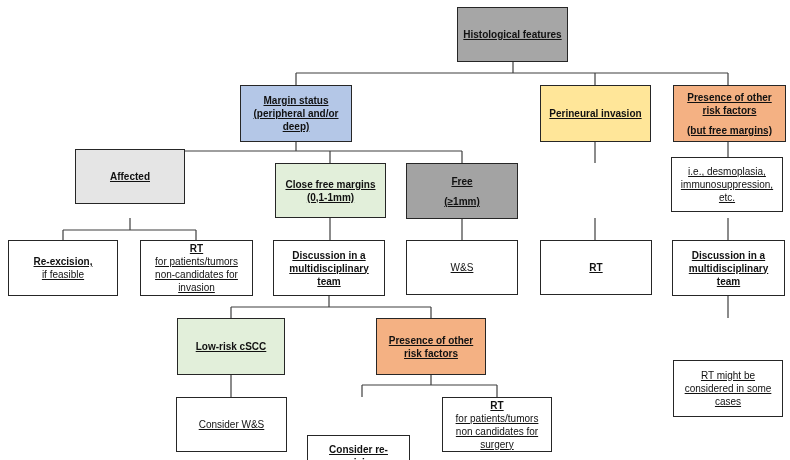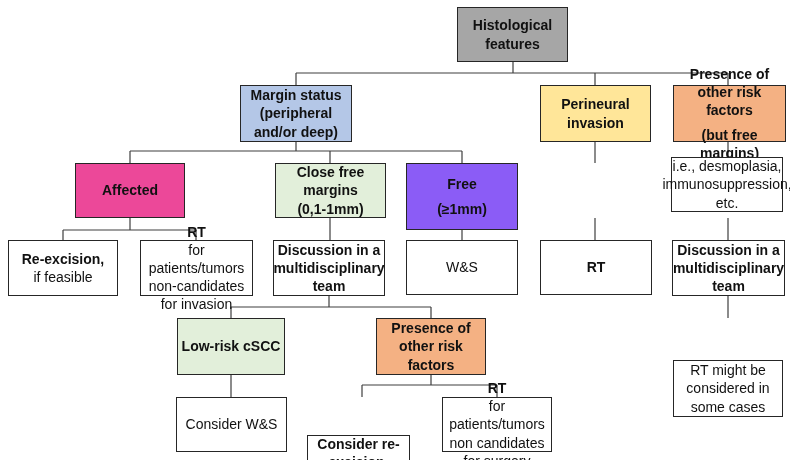--- a/index.html
+++ b/index.html
@@ -7,21 +7,21 @@
   .canvas {
     position:relative; width:790px; height:460px; background:#ffffff;
     font-family:"Liberation Sans","DejaVu Sans",sans-serif; color:var(--text);
     overflow:hidden;
   }
   .connectors { position:absolute; left:0; top:0; width:790px; height:460px; }
   .node {
     position:absolute; box-sizing:border-box;
     border:1.6px solid var(--border); background:#ffffff;
     display:flex; flex-direction:column; align-items:center; justify-content:center;
-    text-align:center; font-size:14px; line-height:1.3; padding:6px 3px;
+    text-align:center; font-size:10px; line-height:1.3; padding:6px 3px;text-decoration:underline;
   }
   .node .b { font-weight:bold; }
   .node .g { margin-top:7px; }
   .node span { display:block; }
 </style>
 </head>
 <body>
 
 <div class="canvas">
 
@@ -50,30 +50,30 @@
 
   <div class="node" style="left: 540px; top: 85px; width: 111px; height: 57px; background-color: rgb(255, 230, 153);">
     <span class="b">Perineural invasion</span>
   </div>
 
   <div class="node" style="left: 673px; top: 85px; width: 113px; height: 57px; background-color: rgb(244, 177, 131);">
     <span class="b">Presence of other risk factors</span>
     <span class="b g">(but free margins)</span>
   </div>
 
-  <div class="node" style="left: 75px; top: 163px; width: 110px; height: 55px; background-color: #ec4899;">
+  <div class="node" style="left: 75px; top: 149px; width: 110px; height: 55px; background-color: #e5e5e5;">
     <span class="b">Affected</span>
   </div>
 
   <div class="node" style="left: 275px; top: 163px; width: 111px; height: 55px; background-color: rgb(226, 239, 218);">
     <span class="b">Close free margins</span>
     <span class="b">(0,1-1mm)</span>
   </div>
 
-  <div class="node" style="left: 406px; top: 163px; width: 112px; height: 67px; background-color: #8b5cf6;">
+  <div class="node" style="left: 406px; top: 163px; width: 112px; height: 56px; background-color: #a3a3a3;">
     <span class="b">Free</span>
     <span class="b g">(≥1mm)</span>
   </div>
 
 
   <div class="node" style="left: 671px; top: 157px; width: 112px; height: 55px; background-color: rgb(255, 255, 255);">
     <span>i.e., desmoplasia, immunosuppression, etc.</span>
   </div>
 
   <div class="node" style="left: 8px; top: 240px; width: 110px; height: 56px; background-color: rgb(255, 255, 255);">

